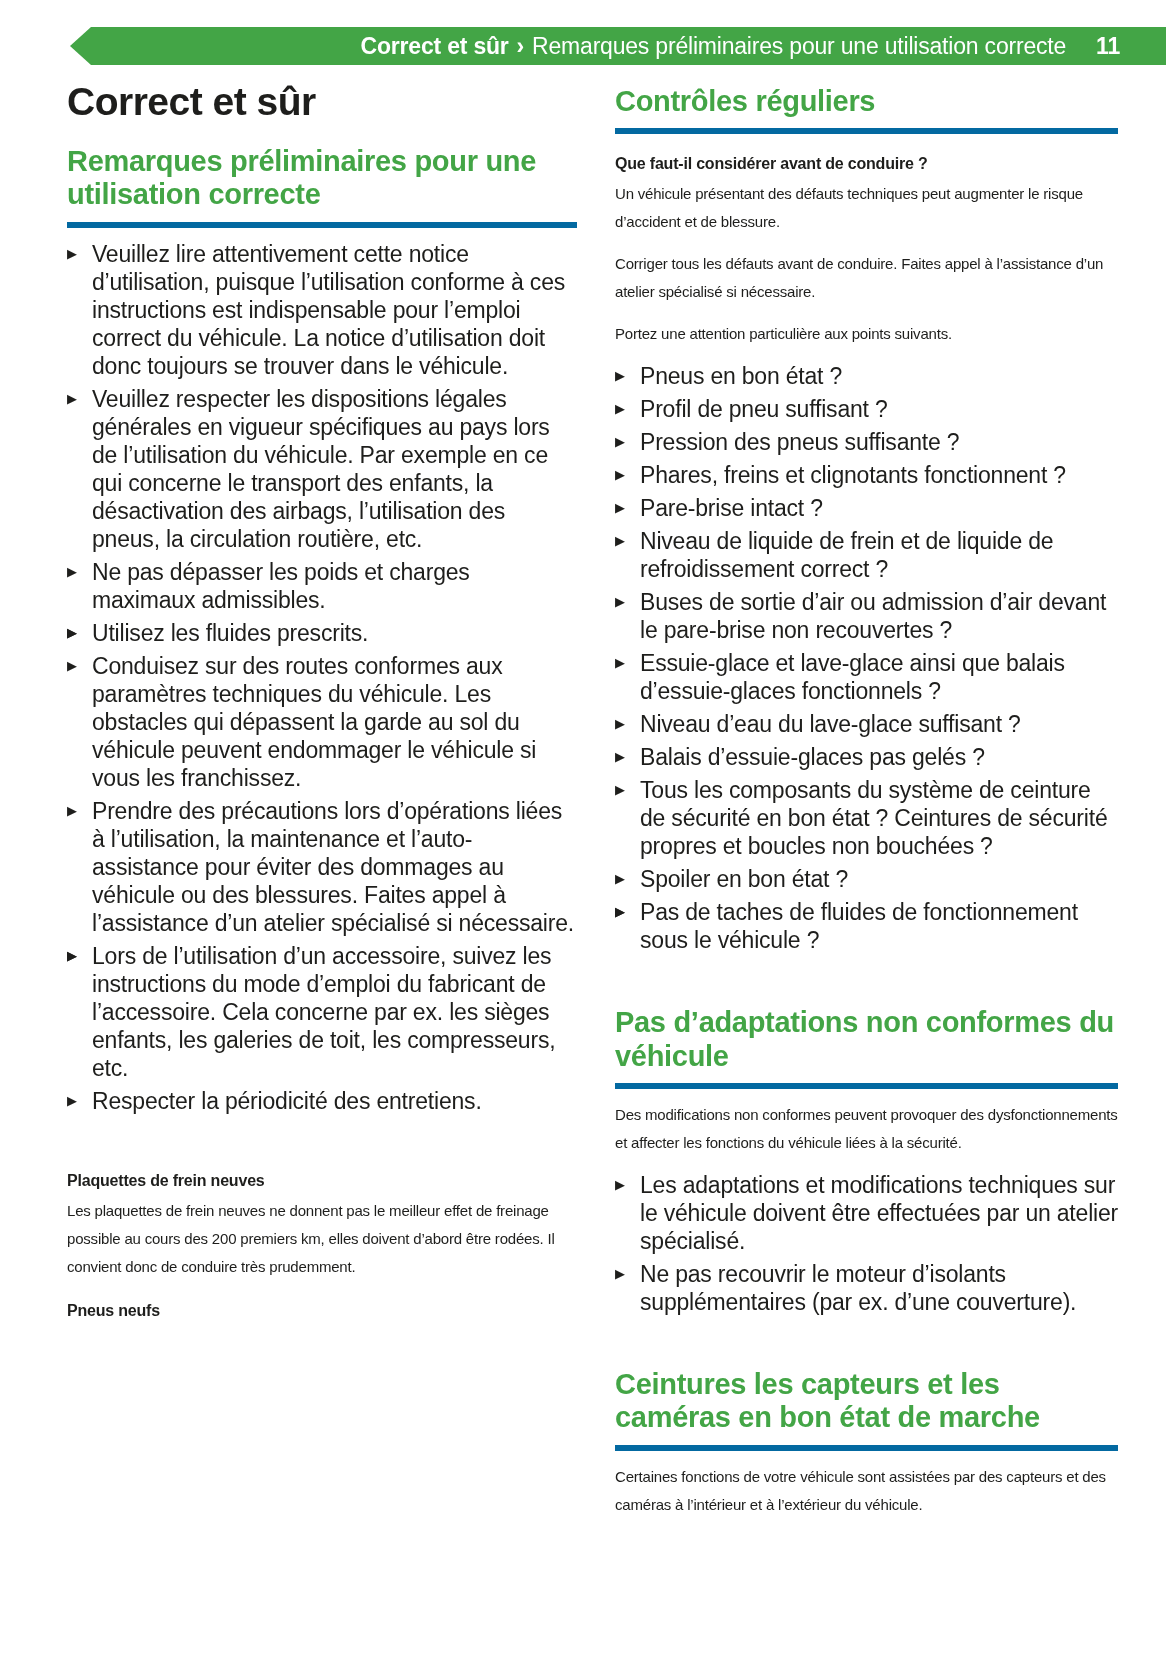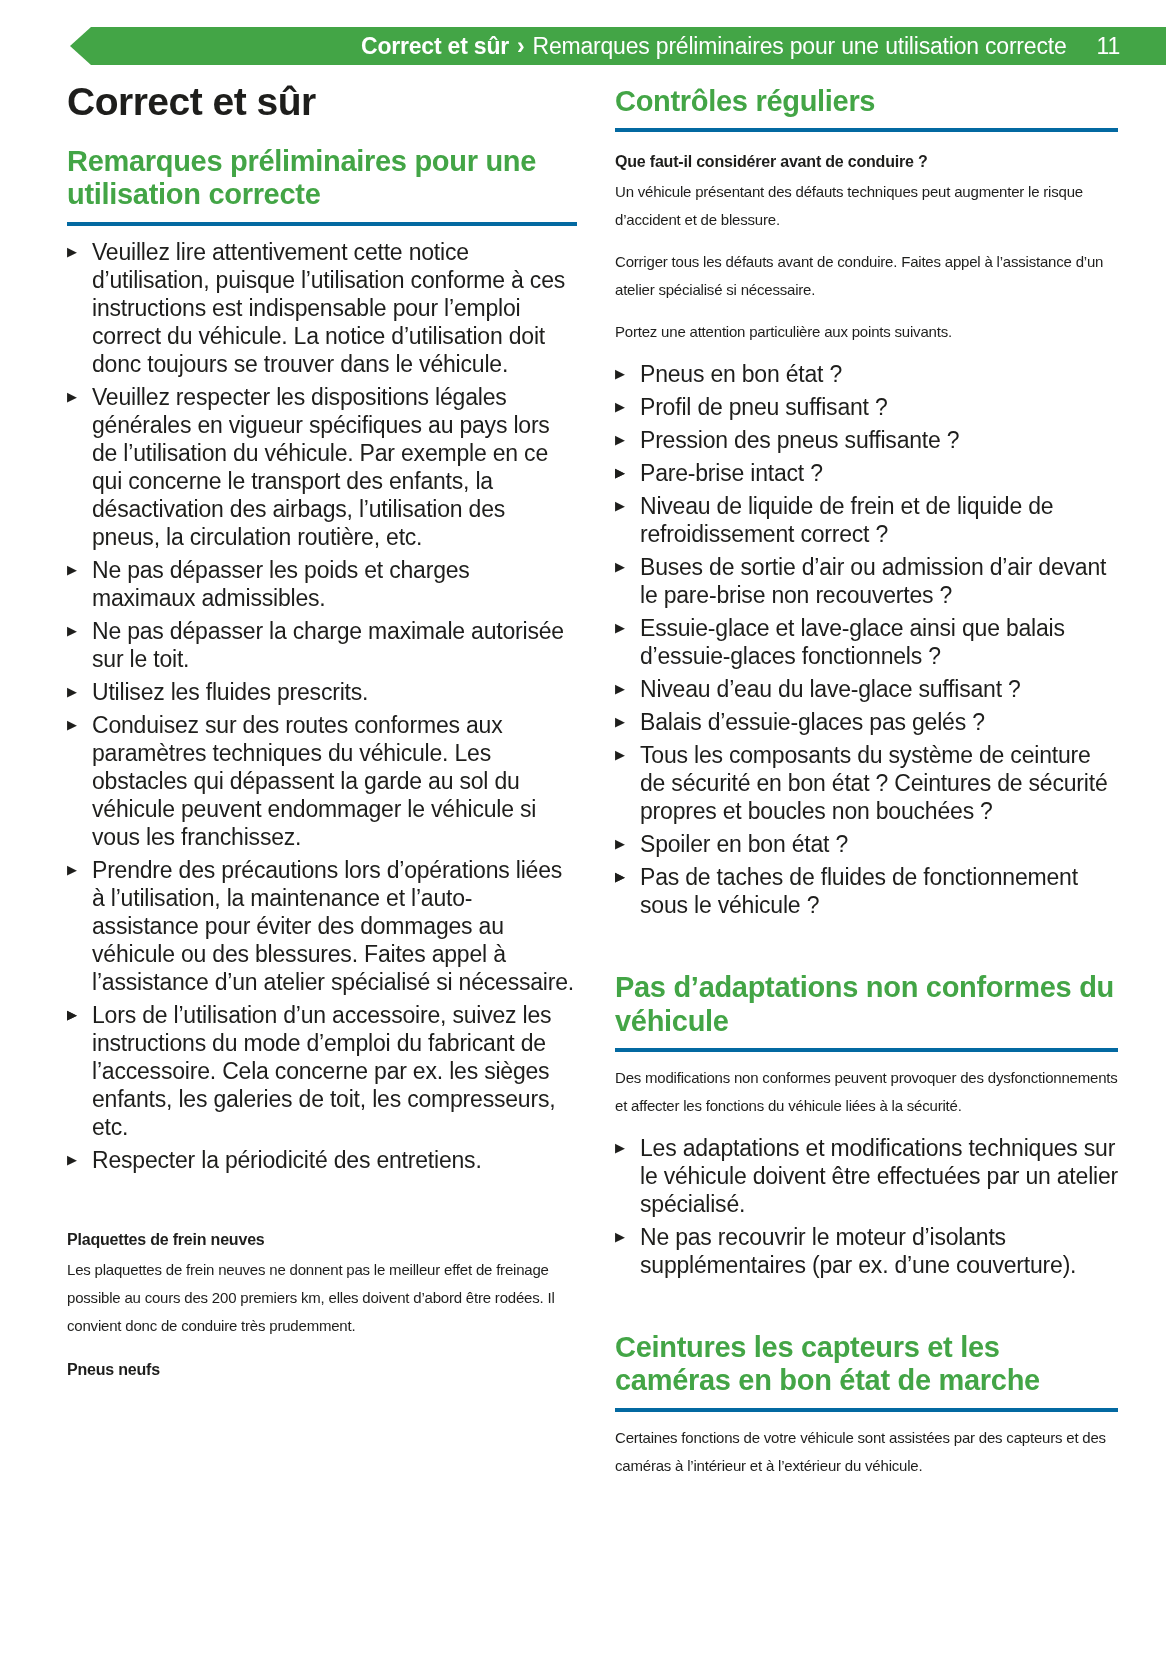--- a/index.html
+++ b/index.html
@@ -16,34 +16,34 @@
     position:absolute;top:27px;left:70px;right:0;height:38px;
     background:#43a546;
     clip-path:polygon(0 50%, 21px 0, 100% 0, 100% 100%, 21px 100%);
     display:flex;align-items:center;justify-content:flex-end;
     padding-right:46px;box-sizing:border-box;
     color:#ffffff;font-size:23px;letter-spacing:-0.2px;
     white-space:nowrap;
   }
   .crumb-section{font-weight:bold;}
   .crumb-sep{margin:0 8px;font-weight:bold;}
-  .page-num{font-weight:normal;margin-left:30px;}
+  .page-num{font-weight:bold;margin-left:30px;}
   
   .col{position:absolute;top:65px;}
   .col-left{left:67px;width:510px;}
   .col-right{left:615px;width:503px;}
   h1{
     font-size:39px;line-height:1.05;margin:17px 0 22px 0;
     letter-spacing:-0.5px;color:#1e1e1c;font-weight:bold;
   }
   h2.green{
     color:#43a546;font-size:29px;line-height:1.15;font-weight:bold;
     letter-spacing:-0.3px;
     margin:0 0 12px 0;padding-bottom:10px;
-    border-bottom:4px solid #0369a1;
+    border-bottom:6px solid #0369a1;
   }
   .section{margin-bottom:52px;}
   .section.first-right h2.green{margin-top:20px;}
   h3.subhead{
     font-size:16px;font-weight:bold;margin:16px 0 2px 0;line-height:28px;
     letter-spacing:-0.2px;
   }
   p.body{
     font-size:15px;line-height:28px;margin:0 0 14px 0;letter-spacing:-0.2px;
   }
@@ -71,21 +71,21 @@
 
   <main class="col col-left">
     <h1>Correct et sûr</h1>
 
     <section class="section">
       <h2 class="green">Remarques préliminaires pour une utilisation correcte</h2>
       <ul class="blist">
         <li><span class="tri">▶</span><span>Veuillez lire attentivement cette notice d’utilisation, puisque l’utilisation conforme à ces instructions est indispensable pour l’emploi correct du véhicule. La notice d’utilisation doit donc toujours se trouver dans le véhicule.</span></li>
         <li><span class="tri">▶</span><span>Veuillez respecter les dispositions légales générales en vigueur spécifiques au pays lors de l’utilisation du véhicule. Par exemple en ce qui concerne le transport des enfants, la désactivation des airbags, l’utilisation des pneus, la circulation routière, etc.</span></li>
         <li><span class="tri">▶</span><span>Ne pas dépasser les poids et charges maximaux admissibles.</span></li>
-        <li><span class="tri">▶</span><span>Ne pas dépasser la charge maximale autorisée sur le toit.</span></li>
+        <li><span class="tri">▶</span></li>
         <li><span class="tri">▶</span><span>Utilisez les fluides prescrits.</span></li>
         <li><span class="tri">▶</span><span>Conduisez sur des routes conformes aux paramètres techniques du véhicule. Les obstacles qui dépassent la garde au sol du véhicule peuvent endommager le véhicule si vous les franchissez.</span></li>
         <li><span class="tri">▶</span><span>Prendre des précautions lors d’opérations liées à l’utilisation, la maintenance et l’auto-assistance pour éviter des dommages au véhicule ou des blessures. Faites appel à l’assistance d’un atelier spécialisé si nécessaire.</span></li>
         <li><span class="tri">▶</span></li>
         <li><span class="tri">▶</span><span>Lors de l’utilisation d’un accessoire, suivez les instructions du mode d’emploi du fabricant de l’accessoire. Cela concerne par ex. les sièges enfants, les galeries de toit, les compresseurs, etc.</span></li>
         <li><span class="tri">▶</span><span>Respecter la périodicité des entretiens.</span></li>
       </ul>
     </section>
 
     <section class="section">
@@ -101,21 +101,21 @@
     <section class="section first-right">
       <h2 class="green">Contrôles réguliers</h2>
       <h3 class="subhead">Que faut-il considérer avant de conduire&nbsp;?</h3>
       <p class="body">Un véhicule présentant des défauts techniques peut augmenter le risque d’accident et de blessure.</p>
       <p class="body">Corriger tous les défauts avant de conduire. Faites appel à l’assistance d’un atelier spécialisé si nécessaire.</p>
       <p class="body">Portez une attention particulière aux points suivants.</p>
       <ul class="blist">
         <li><span class="tri">▶</span><span>Pneus en bon état&nbsp;?</span></li>
         <li><span class="tri">▶</span><span>Profil de pneu suffisant&nbsp;?</span></li>
         <li><span class="tri">▶</span><span>Pression des pneus suffisante&nbsp;?</span></li>
-        <li><span class="tri">▶</span></li>
+        <li><span class="tri">▶</span><span>Phares, freins et clignotants fonctionnent&nbsp;?</span></li>
         <li><span class="tri">▶</span><span>Pare-brise intact&nbsp;?</span></li>
         <li><span class="tri">▶</span><span>Niveau de liquide de frein et de liquide de refroidissement correct&nbsp;?</span></li>
         <li><span class="tri">▶</span><span>Buses de sortie d’air ou admission d’air devant le pare-brise non recouvertes&nbsp;?</span></li>
         <li><span class="tri">▶</span><span>Essuie-glace et lave-glace ainsi que balais d’essuie-glaces fonctionnels&nbsp;?</span></li>
         <li><span class="tri">▶</span><span>Niveau d’eau du lave-glace suffisant&nbsp;?</span></li>
         <li><span class="tri">▶</span><span>Balais d’essuie-glaces pas gelés&nbsp;?</span></li>
         <li><span class="tri">▶</span><span>Tous les composants du système de ceinture de sécurité en bon état&nbsp;? Ceintures de sécurité propres et boucles non bouchées&nbsp;?</span></li>
         <li><span class="tri">▶</span><span>Spoiler en bon état&nbsp;?</span></li>
         <li><span class="tri">▶</span></li>
         <li><span class="tri">▶</span><span>Pas de taches de fluides de fonctionnement sous le véhicule&nbsp;?</span></li>

